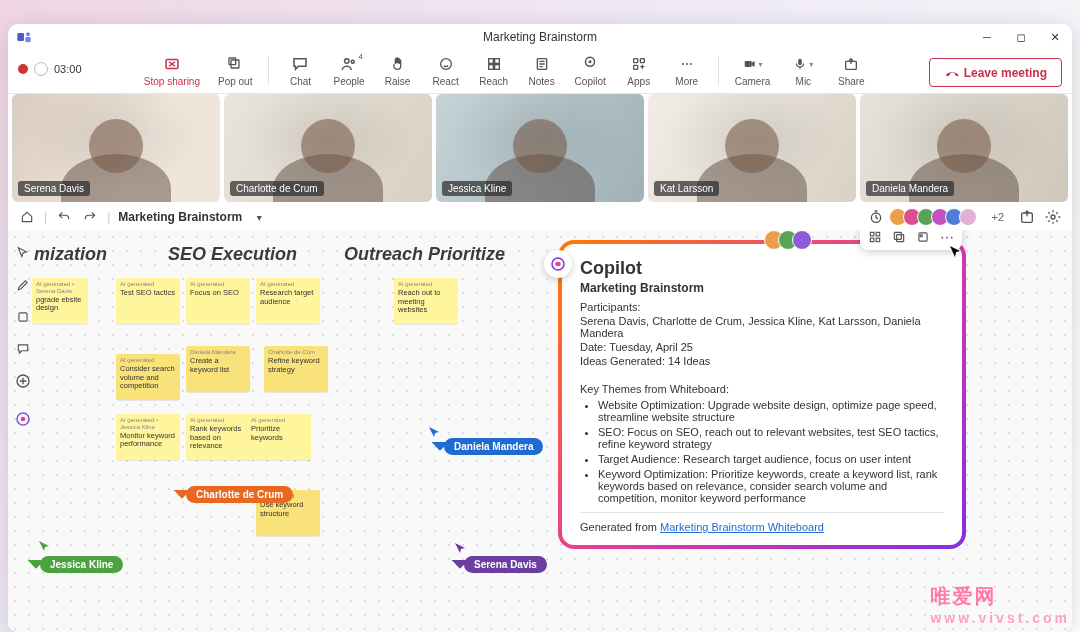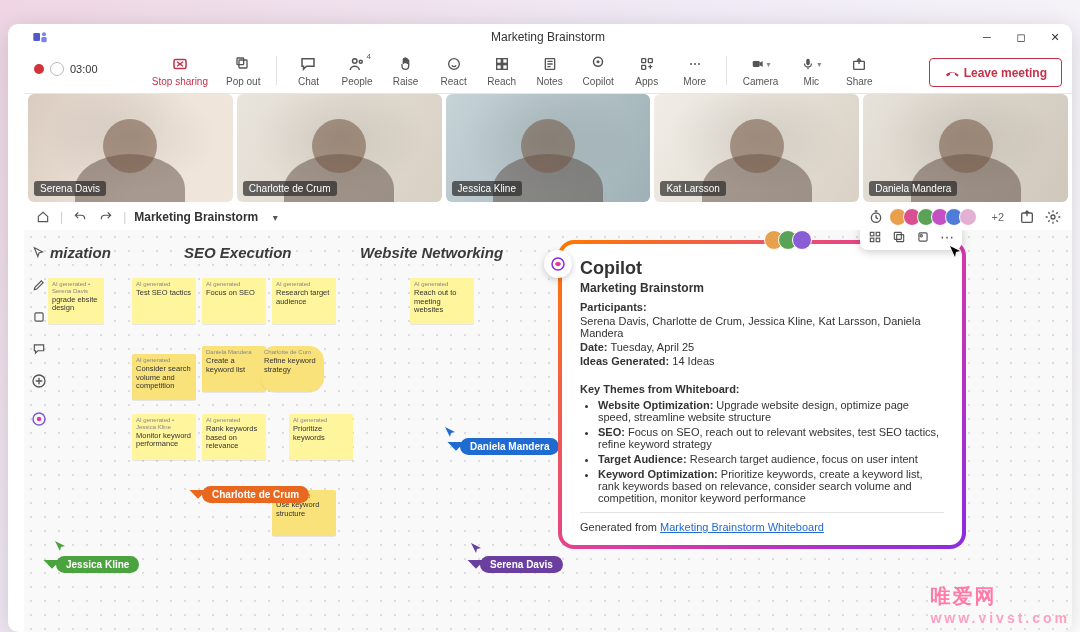--- a/index.html
+++ b/index.html
@@ -1,17 +1,17 @@
 <!DOCTYPE html>
 <html><head>
 <meta charset="utf-8">
 <style>
   * { box-sizing: border-box; margin: 0; padding: 0; font-family: "Segoe UI", Arial, sans-serif; }
   body { background: linear-gradient(135deg,#f0d6e4,#efeaf5 40%,#fff); width:1080px; height:632px; overflow:hidden; position:relative;}
-  .app-window { position:absolute; top:24px; left:8px; right:8px; bottom:0; background:#fff; border-radius:10px; box-shadow:0 4px 24px rgba(0,0,0,.15); display:flex; flex-direction:column; overflow:hidden;padding-left:16px;}
+  .app-window { position:absolute; top:24px; left:8px; right:8px; bottom:0; background:#fff; border-radius:10px; box-shadow:0 4px 24px rgba(0,0,0,.15); display:flex; flex-direction:column; overflow:hidden;}
   .titlebar { height:26px; display:flex; align-items:center; justify-content:center; position:relative; font-size:12px; color:#333;}
   .titlebar .win-controls{position:absolute; right:0; top:0; display:flex;}
   .win-btn{width:34px;height:26px;display:flex;align-items:center;justify-content:center;font-size:11px;color:#333;}
   .titlebar .app-icon{position:absolute; left:8px; top:5px; width:16px;height:16px;}
   .app-icon svg{width:16px;height:16px;}
   .toolbar{display:flex; align-items:flex-start; padding:2px 10px 4px 10px; border-bottom:1px solid #e6e6e6; gap:2px;}
   .tb-left{display:flex;align-items:center;gap:6px;margin-top:10px;font-size:11px;color:#333;}
   .rec-dot{width:10px;height:10px;border-radius:50%;background:#d13438;}
   .rec-ring{width:14px;height:14px;border:1px solid #bbb;border-radius:50%;}
   .tb-center{flex:1; display:flex; justify-content:center; gap:6px;}
@@ -39,37 +39,37 @@
   .wb-bar .spacer{flex:1;}
   .avatar{width:18px;height:18px;border-radius:50%;display:inline-block;border:1.5px solid #fff;}
   .avastack{display:flex;}
   .avastack .avatar{margin-left:-4px;}
   .wb-icon{width:18px;height:18px;display:flex;align-items:center;justify-content:center;color:#555;}
   
   .whiteboard{flex:1;position:relative;background-color:#f9f9f9;background-image:radial-gradient(#ddd 1px, transparent 1px);background-size:14px 14px;overflow:hidden;}
   .wb-tools{position:absolute;left:4px;top:12px;display:flex;flex-direction:column;gap:10px;align-items:center;}
   .wb-tool{width:22px;height:22px;display:flex;align-items:center;justify-content:center;color:#666;cursor:pointer;}
   
-  .col-title{font-style:italic;font-weight:600;color:#3b3b3b;font-size:15px;position:absolute;}
+  .col-title{font-style:italic;font-weight:600;color:#3b3b3b;font-size:18px;position:absolute;}
   .sticky{position:absolute;width:64px;min-height:46px;background:#fff59d;border-radius:2px;padding:3px 4px;font-size:7.5px;line-height:1.15;color:#333;box-shadow:0 1px 0 rgba(0,0,0,.08);}
   .sticky .gen{font-size:6px;color:#888;display:block;margin-bottom:1px;}
   .sticky.dk{background:#f9e27a;}
   
   .cursor-tag{position:absolute;padding:3px 10px;border-radius:12px;color:#fff;font-size:10px;font-weight:600;white-space:nowrap;}
   .cursor-tag::before{content:"";position:absolute;left:-10px;top:-2px;border:6px solid transparent;}
   .tag-blue{background:#1f6bd1;} .tag-blue::before{border-right-color:#1f6bd1;border-bottom-color:#1f6bd1;transform:rotate(45deg);}
   .tag-orange{background:#e8681f;} .tag-orange::before{border-right-color:#e8681f;border-bottom-color:#e8681f;transform:rotate(45deg);}
   .tag-green{background:#4aa33e;} .tag-green::before{border-right-color:#4aa33e;border-bottom-color:#4aa33e;transform:rotate(45deg);}
   .tag-purple{background:#6b3fa0;} .tag-purple::before{border-right-color:#6b3fa0;border-bottom-color:#6b3fa0;transform:rotate(45deg);}
   .copilot-wrap{position:absolute;right:106px;top:10px;width:408px;border-radius:16px;padding:4px;background:linear-gradient(135deg,#ff7a00,#e23ba0 50%,#8a2be2);}
   .copilot-inner{background:#fff;border-radius:12px;padding:14px 18px 10px 18px;font-size:11px;color:#333;}
   .copilot-inner h2{font-size:18px;font-weight:700;margin-bottom:2px;}
   .copilot-inner h3{font-size:12px;font-weight:700;margin-bottom:6px;}
   .copilot-inner .row{margin:2px 0;}
-  .copilot-inner b{font-weight:700;}
+  .copilot-inner b{font-weight:400;}
   .copilot-inner ul{margin:4px 0 6px 14px;}
   .copilot-inner li{margin:3px 4px;}
   .copilot-inner a{color:#1f6bd1;text-decoration:underline;}
   .copilot-toolbar{position:absolute;right:110px;top:-6px;display:flex;gap:6px;background:#fff;border-radius:8px;box-shadow:0 2px 10px rgba(0,0,0,.2);padding:4px 6px;align-items:center; z-index:5;}
   .cp-avatars{position:absolute;right:260px;top:0px;display:flex;z-index:5;}
   .cp-avatars .avatar{width:20px;height:20px;margin-left:-6px;}
   .cp-logo{position:absolute;left:-14px;top:10px;width:28px;height:28px;border-radius:50%;background:#fff;display:flex;align-items:center;justify-content:center;box-shadow:0 2px 6px rgba(0,0,0,.2);z-index:6;}
   
   .watermark{position:absolute;right:10px;bottom:6px;font-size:20px;font-weight:700;color:#ff7aa8;letter-spacing:2px;text-shadow:0 1px 0 #fff;}
   .watermark small{display:block;font-size:14px;color:#ffa0bd;letter-spacing:3px;}
@@ -362,35 +362,35 @@
       <div class="wb-tool" style="margin-top:6px;">
           <svg width="18" height="18" viewBox="0 0 24 24">
             <circle cx="12" cy="12" r="8" fill="none" stroke="#7b5cd6" stroke-width="2"></circle>
             <circle cx="12" cy="12" r="3" fill="#e23ba0"></circle>
           </svg>
         </div>
     </div>
 
     <div class="col-title" style="left:26px;top:14px;">mization</div>
     <div class="col-title" style="left:160px;top:14px;">SEO Execution</div>
-    <div class="col-title" style="left:336px;top:14px;">Website Networking</div>
+    <div class="col-title" style="left:336px;top:14px;">Outreach Prioritize</div>
 
     <div class="sticky" style="left:24px;top:48px;width:56px;"><span class="gen">AI generated • Serena Davis</span><span>pgrade ebsite design</span></div>
     <div class="sticky" style="left:108px;top:48px;"><span class="gen">AI generated</span><span>Test SEO tactics</span></div>
     <div class="sticky" style="left:178px;top:48px;"><span class="gen">AI generated</span><span>Focus on SEO</span></div>
     <div class="sticky" style="left:248px;top:48px;"><span class="gen">AI generated</span><span>Research target audience</span></div>
     <div class="sticky" style="left:386px;top:48px;"><span class="gen">AI generated</span><span>Reach out to meeting websites</span></div>
 
     <div class="sticky dk" style="left:108px;top:124px;"><span class="gen">AI generated</span><span>Consider search volume and competition</span></div>
     <div class="sticky dk" style="left:178px;top:116px;"><span class="gen">Daniela Mandera</span><span>Create a keyword list</span></div>
-    <div class="sticky dk" style="left:236px;top:116px;border-radius:15px;"><span class="gen">Charlotte de Cum</span><span>Refine keyword strategy</span></div>
+    <div class="sticky dk" style="left:256px;top:116px;"><span class="gen">Charlotte de Cum</span><span>Refine keyword strategy</span></div>
 
     <div class="sticky" style="left:108px;top:184px;"><span class="gen">AI generated • Jessica Kline</span><span>Monitor keyword performance</span></div>
     <div class="sticky" style="left:178px;top:184px;"><span class="gen">AI generated</span><span>Rank keywords based on relevance</span></div>
-    <div class="sticky" style="left:265px;top:184px;"><span class="gen">AI generated</span><span>Prioritize keywords</span></div>
+    <div class="sticky" style="left:239px;top:184px;"><span class="gen">AI generated</span><span>Prioritize keywords</span></div>
 
     <div class="sticky dk" style="left:248px;top:260px;"><span class="gen">AI generated</span><span>Use keyword structure</span></div>
 
     <div style="position:absolute;left:420px;top:196px;"><svg width="14" height="14">
           <path d="M1 1l10 5-4 1-1 4z" fill="#1f6bd1"></path>
         </svg></div>
     <div class="cursor-tag tag-blue" style="left:436px;top:208px;">Daniela Mandera</div>
     <div class="cursor-tag tag-orange" style="left:178px;top:256px;">Charlotte de Crum</div>
     <div style="position:absolute;left:30px;top:310px;"><svg width="14" height="14">
           <path d="M1 1l10 5-4 1-1 4z" fill="#4aa33e"></path>

